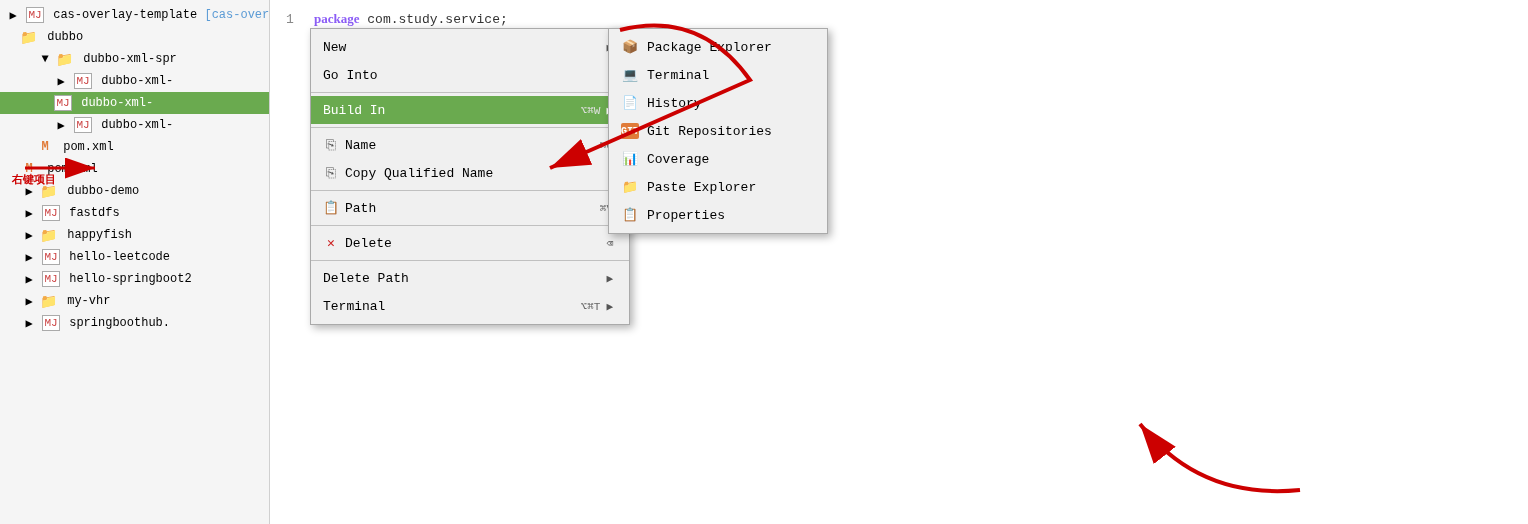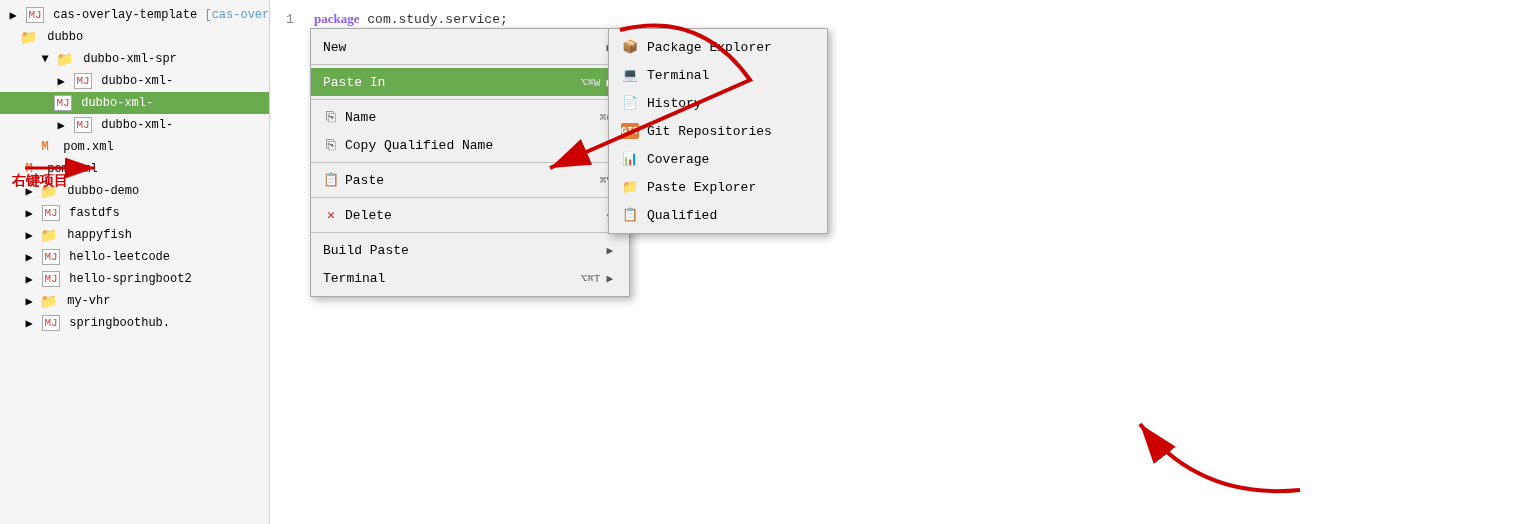--- a/index.html
+++ b/index.html
@@ -35,21 +35,21 @@
       height: 22px;
     }
     .tree-item.highlighted { background: #6aaa4f; color: white; }
     .tree-item .icon { width: 18px; height: 16px; display: inline-flex; align-items: center; justify-content: center; margin-right: 2px; flex-shrink: 0; }
     .tree-item .label { font-size: 12px; }
 
     
     .red-label {
       position: absolute;
       color: #cc0000;
-      font-size: 14px;
+      font-size: 11px;
       font-weight: bold;
     }
 
     
     .code-area {
       position: absolute;
       top: 0; left: 270px;
       width: calc(100% - 270px);
       height: 100%;
       background: #fff;
@@ -292,25 +292,30 @@
 
 <div class="context-menu">
 
   <div class="menu-item">
     <span class="label-left">
       <span>New</span>
     </span>
     <span class="arrow-right">▶</span>
   </div>
 
+  <div class="menu-item">
+    <span class="label-left">
+      <span>Go Into</span>
+    </span>
+  </div>
   <div class="menu-separator"></div>
 
   <div class="menu-item active">
     <span class="label-left">
-      <span>Paste In</span>
+      <span>Build In</span>
     </span>
     <span style="display:flex;align-items:center;gap:6px;">
       <span class="shortcut">⌥⌘W</span>
       <span class="arrow-right">▶</span>
     </span>
   </div>
   <div class="menu-separator"></div>
 
   <div class="menu-item">
     <span class="label-left">
@@ -324,38 +329,38 @@
     <span class="label-left">
       <span class="item-icon copy-icon">⎘</span>
       <span>Copy Qualified Name</span>
     </span>
   </div>
   <div class="menu-separator"></div>
 
   <div class="menu-item">
     <span class="label-left">
       <span class="item-icon">📋</span>
-      <span>Paste</span>
+      <span>Path</span>
     </span>
     <span class="shortcut">⌘V</span>
   </div>
   <div class="menu-separator"></div>
 
   <div class="menu-item">
     <span class="label-left">
       <span class="item-icon delete-x">✕</span>
       <span>Delete</span>
     </span>
     <span class="shortcut">⌫</span>
   </div>
   <div class="menu-separator"></div>
 
   <div class="menu-item">
     <span class="label-left">
-      <span>Build Paste</span>
+      <span>Delete Path</span>
     </span>
     <span class="arrow-right">▶</span>
   </div>
 
   <div class="menu-item">
     <span class="label-left">
       <span>Terminal</span>
     </span>
     <span style="display:flex;align-items:center;gap:6px;">
       <span class="shortcut">⌥⌘T</span>
@@ -384,21 +389,21 @@
   <div class="submenu-item">
     <span class="sub-icon">📊</span>
     <span>Coverage</span>
   </div>
   <div class="submenu-item">
     <span class="sub-icon">📁</span>
     <span>Paste Explorer</span>
   </div>
   <div class="submenu-item">
     <span class="sub-icon">📋</span>
-    <span>Qualified</span>
+    <span>Properties</span>
   </div>
 </div>
 
 <div class="red-label" style="left:12px; top:172px;">
   右键项目
 </div>
 
 <svg class="arrows-overlay" viewBox="0 0 1528 524" xmlns="http://www.w3.org/2000/svg">
 
   <defs>

